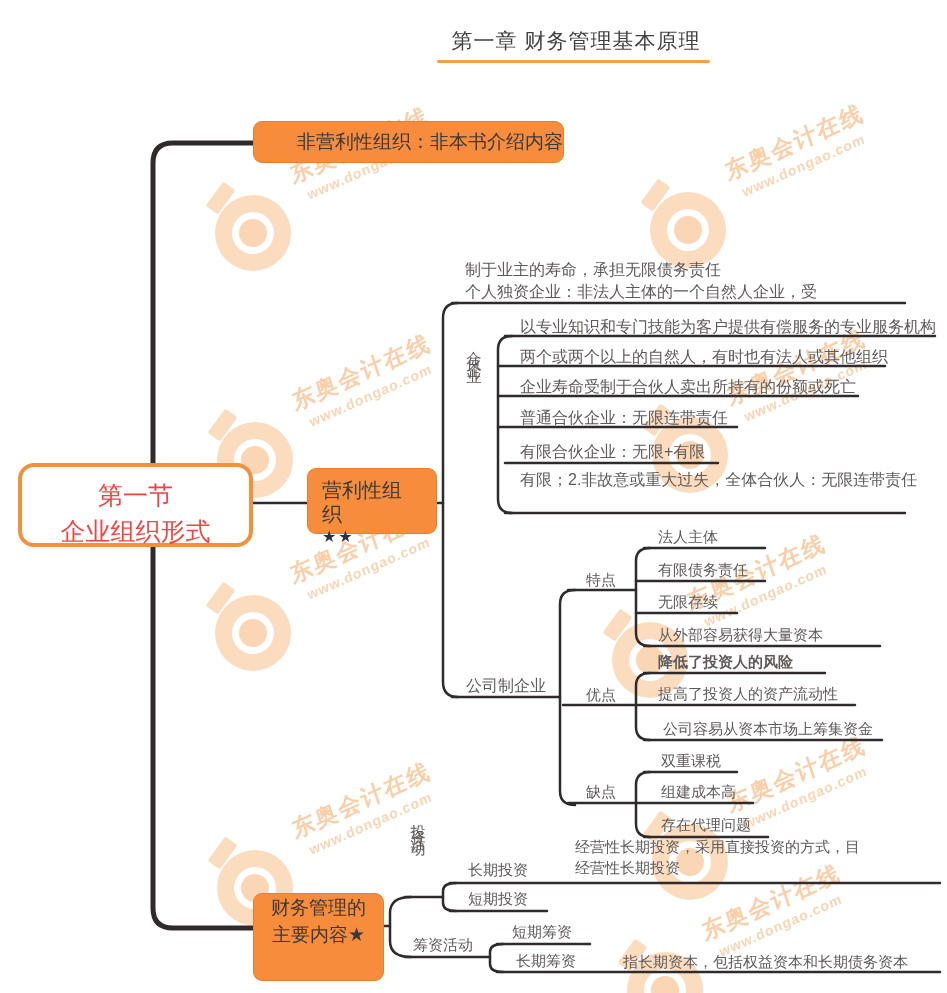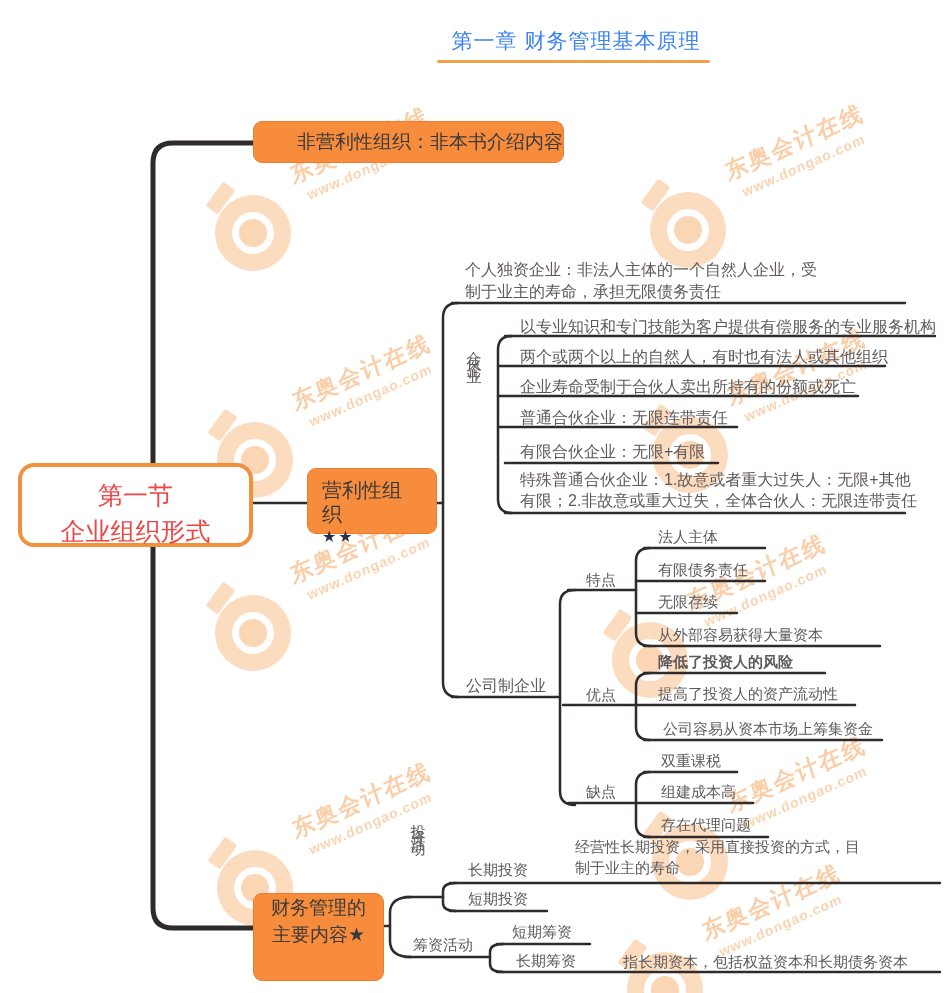--- a/index.html
+++ b/index.html
@@ -7,21 +7,21 @@
     width:947px;height:993px;position:relative;overflow:hidden;
     background:#ffffff;
     font-family:"Liberation Sans","DejaVu Sans",sans-serif;
   }
   
   .wm-layer{position:absolute;inset:0;z-index:1;pointer-events:none;}
   .svg-layer{position:absolute;left:0;top:0;z-index:2;}
   .txt{position:absolute;z-index:3;}
   
   .page-title{left:420px;top:27px;width:312px;text-align:center;
-    font-size:21px;color:#3b82f6;letter-spacing:1px;}
+    font-size:21px;color:#404040;letter-spacing:1px;}
   .title-underline{position:absolute;z-index:3;left:437px;top:60px;width:273px;height:3px;
     background:#f0a148;border-radius:2px;}
   
   .obox{position:absolute;z-index:3;background:#f78c3c;border:1px solid #ea7d30;
     border-radius:9px;color:#3a3a3a;box-sizing:border-box;}
   .obox.top{left:253px;top:121px;width:311px;height:42px;
     font-size:19px;line-height:40px;text-align:right;}
   .obox.profit{left:307px;top:468px;width:130px;height:66px;padding:9px 16px 0 14px;}
   .obox.profit .l1{font-size:20px;line-height:24px;}
   .obox.profit .l2{font-size:16px;line-height:22px;color:#2a3142;letter-spacing:2px;}
@@ -206,33 +206,32 @@
   <div class="l1">营利性组织</div>
   <div class="l2">★★</div>
 </div>
 
 <div class="obox content">
   <div>财务管理的</div>
   <div>主要内容★</div>
 </div>
 
 <div class="txt leaf" style="left:465px;top:259px;">
+  <div>制于业主的寿命，承担无限债务责任</div>
   <div>个人独资企业：非法人主体的一个自然人企业，受</div>
-  <div>制于业主的寿命，承担无限债务责任</div>
 </div>
 
 <div class="vlabel" style="left:464px;top:339px;">合伙企业</div>
 
 <div class="txt leaf" style="left:520px;top:316px;">以专业知识和专门技能为客户提供有偿服务的专业服务机构</div>
 <div class="txt leaf" style="left:520px;top:346px;">两个或两个以上的自然人，有时也有法人或其他组织</div>
 <div class="txt leaf" style="left:520px;top:376px;">企业寿命受制于合伙人卖出所持有的份额或死亡</div>
 <div class="txt leaf" style="left:520px;top:407px;">普通合伙企业：无限连带责任</div>
 <div class="txt leaf" style="left:520px;top:441px;">有限合伙企业：无限+有限</div>
 <div class="txt leaf" style="left:520px;top:469px;line-height:21px;">
-  <div>特殊普通合伙企业：1.故意或者重大过失人：无限+其他</div>
   <div>有限；2.非故意或重大过失，全体合伙人：无限连带责任</div>
 </div>
 
 <div class="txt leaf" style="left:466px;top:675px;">公司制企业</div>
 
 <div class="txt leaf small" style="left:586px;top:569px;">特点</div>
 <div class="txt leaf small" style="left:658px;top:526px;">法人主体</div>
 <div class="txt leaf small" style="left:658px;top:559px;">有限债务责任</div>
 <div class="txt leaf small" style="left:658px;top:591px;">无限存续</div>
 <div class="txt leaf small" style="left:658px;top:624px;">从外部容易获得大量资本</div>
@@ -244,20 +243,20 @@
 
 <div class="txt leaf small" style="left:586px;top:781px;">缺点</div>
 <div class="txt leaf small" style="left:661px;top:750px;">双重课税</div>
 <div class="txt leaf small" style="left:661px;top:781px;">组建成本高</div>
 <div class="txt leaf small" style="left:661px;top:814px;">存在代理问题</div>
 
 <div class="vlabel" style="left:408px;top:812px;">投资活动</div>
 <div class="txt leaf small" style="left:468px;top:859px;">长期投资</div>
 <div class="txt leaf small" style="left:575px;top:836px;">
   <div>经营性长期投资，采用直接投资的方式，目</div>
-  <div>制于业主的寿命</div>
+  <div>经营性长期投资</div>
 </div>
 <div class="txt leaf small" style="left:468px;top:888px;">短期投资</div>
 
 <div class="txt leaf small" style="left:413px;top:934px;">筹资活动</div>
 <div class="txt leaf small" style="left:512px;top:921px;">短期筹资</div>
 <div class="txt leaf small" style="left:516px;top:950px;">长期筹资</div>
 <div class="txt leaf small" style="left:623px;top:951px;">指长期资本，包括权益资本和长期债务资本</div>
 
 </body></html>

